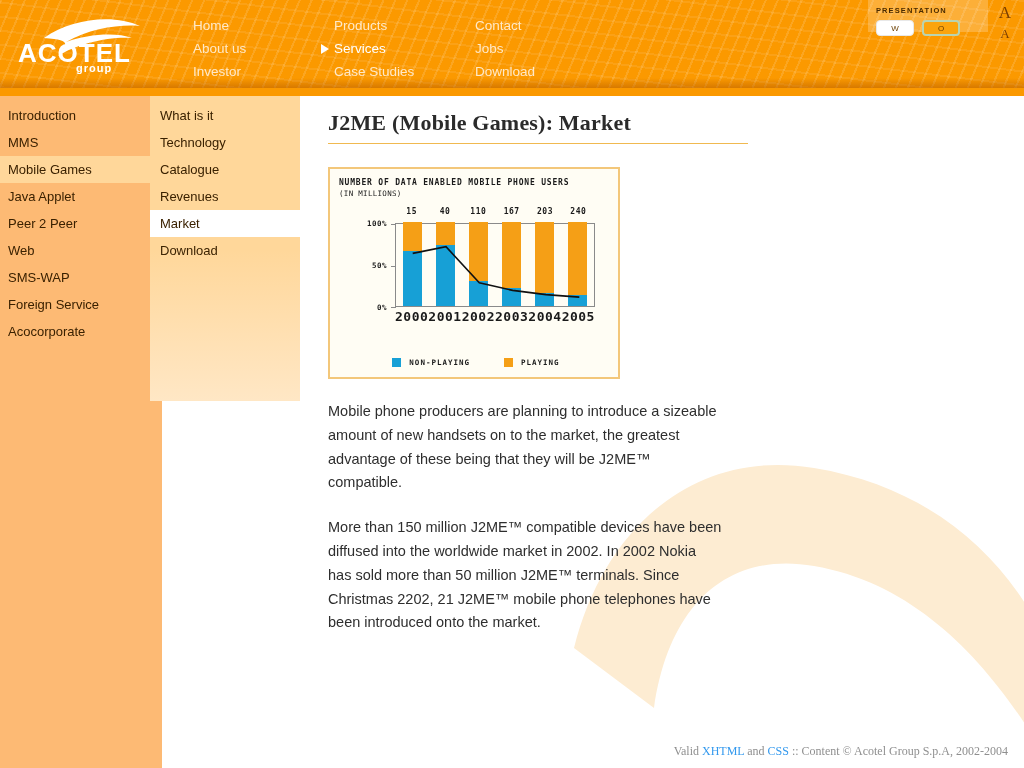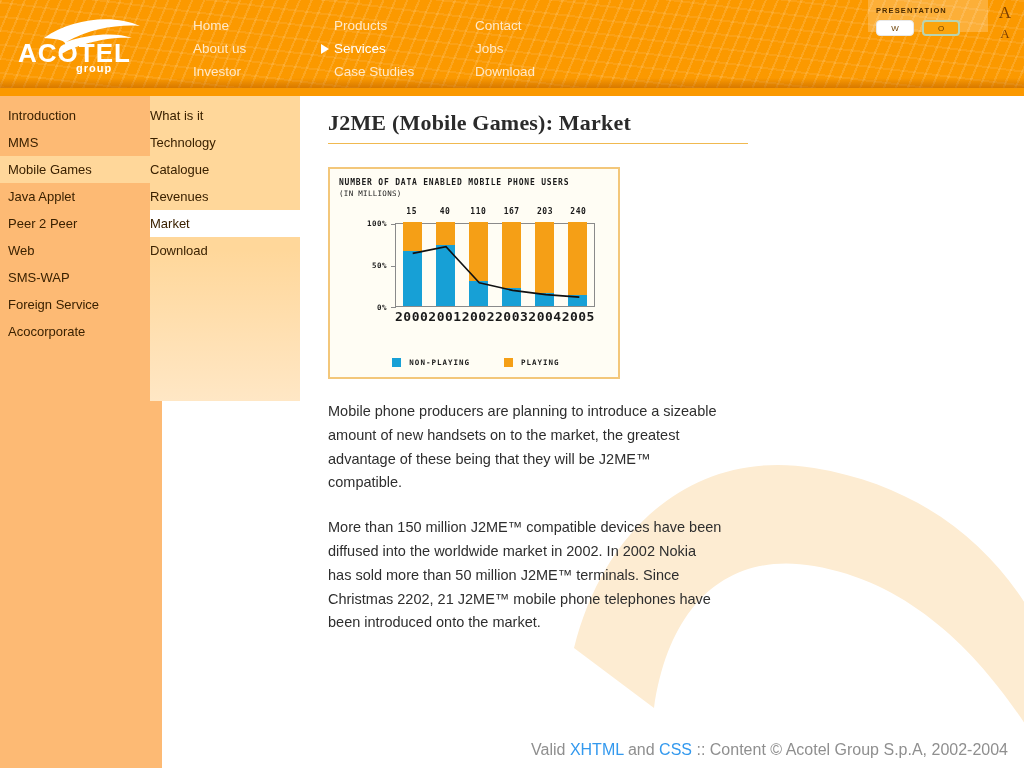--- a/index.html
+++ b/index.html
@@ -65,21 +65,21 @@
   .s1-item { height: 27px; line-height: 27px; padding-left: 8px; font-size: 13px;
     color: #3a2100; cursor: pointer; }
   .s1-item.sel { background: #ffd79a; color: #3a2100; }
 
   
   .side2 { position: absolute; left: 150px; top: 96px; width: 150px; height: 305px;
     background: #ffd79a; z-index: 2; padding-top: 6px; }
   .side2-fade { position: absolute; left: 150px; top: 250px; width: 150px; height: 151px;
     background: linear-gradient(to bottom, rgba(255,215,154,0) 0%, rgba(255,231,197,1) 100%);
     z-index: 2; pointer-events: none; }
-  .s2-item { height: 27px; line-height: 27px; font-size: 13px;
+  .s2-item { height: 27px; line-height: 27px; padding-left: 10px; font-size: 13px;
     color: #3a2100; cursor: pointer; position: relative; z-index: 3; }
   .s2-item.sel { background: #ffffff; }
 
   
   .main { position: absolute; left: 328px; top: 110px; width: 420px; z-index: 1; }
   .page-title { font-family: "Liberation Serif", serif; font-size: 22px; font-weight: bold;
     color: #2b2b2b; letter-spacing: .2px; padding-bottom: 7px;
     border-bottom: 1px solid #f0b950; width: 420px; }
 
   
@@ -113,22 +113,22 @@
   .leg-sw { width: 9px; height: 9px; }
   .leg-tx { font-family: "DejaVu Sans Mono", monospace; font-size: 7.5px; font-weight: bold;
     letter-spacing: 1px; color: #1a1a1a; }
 
   
   .para { margin-top: 21px; width: 395px; font-size: 14.5px; line-height: 23.8px;
     color: #2e2e2e; }
   .para + .para { margin-top: 21px; }
 
   
-  .footer { position: absolute; right: 16px; bottom: 9px; font-size: 16px; color: #8f8f8f;
-    z-index: 2; }
+  .footer { position: absolute; right: 16px; bottom: 9px; font-size: 12px; color: #8f8f8f;
+    z-index: 2; font-family: Liberation Serif, serif; }
   .footer a { color: #3399ee; text-decoration: none; cursor: pointer; }
 </style>
 </head>
 <body>
 
 <div id="page">
 
   <div class="watermark">
     <svg width="460" height="360" viewBox="0 0 460 360">
       <path d="M10,240 C40,120 130,40 250,60 C360,78 430,140 470,210 L470,330 C420,250 350,175 250,158 C165,143 105,195 90,300 Z" fill="#fdecd2"></path>

